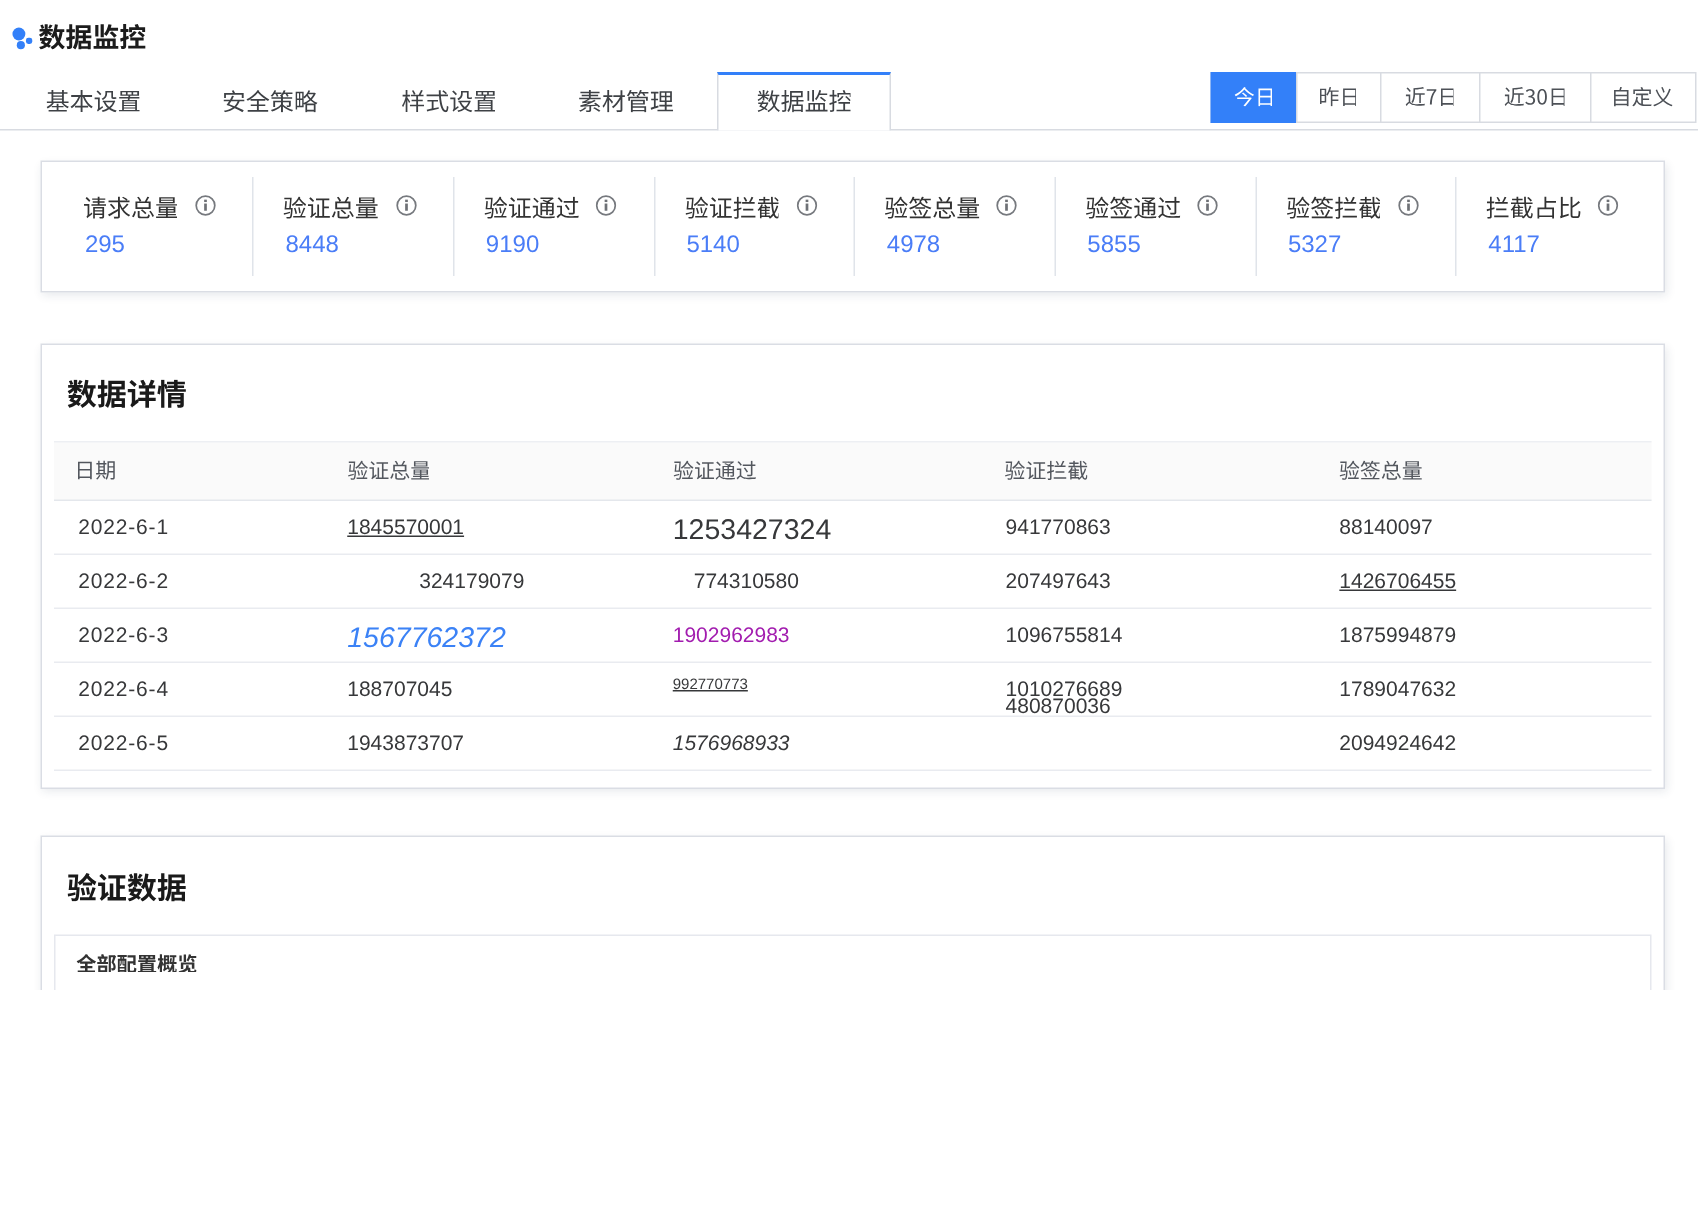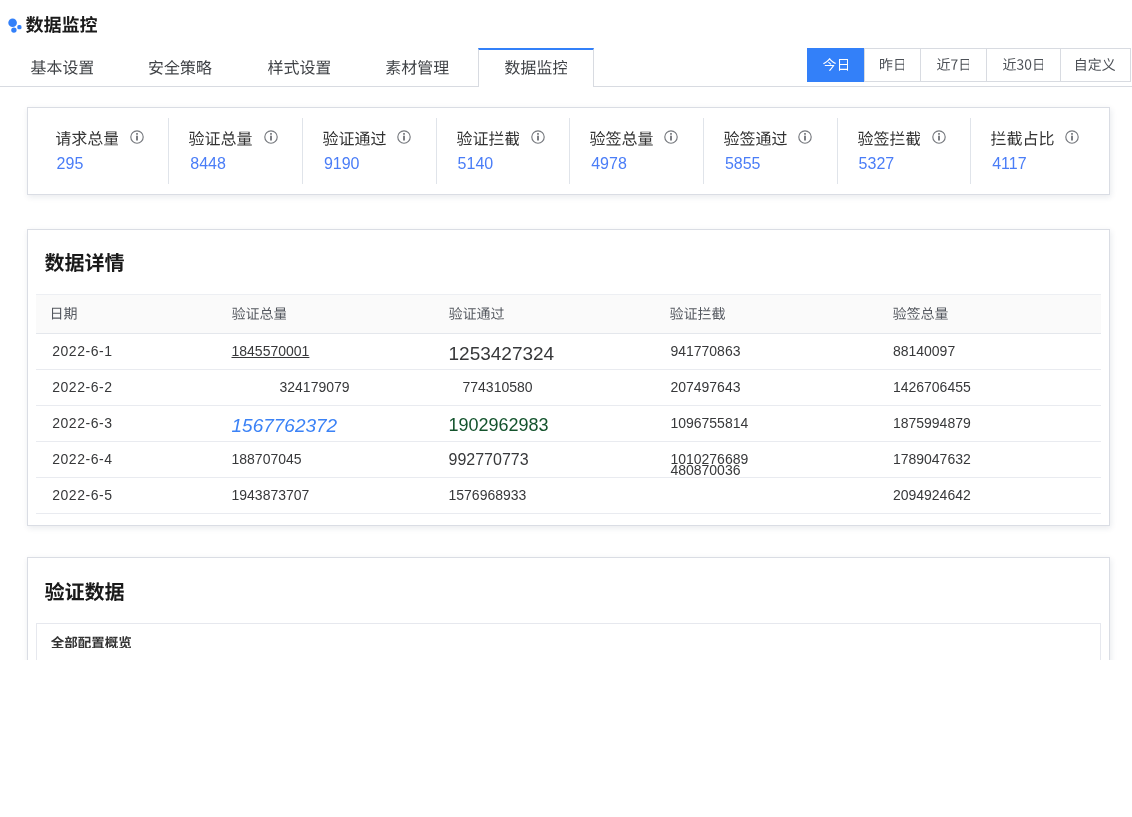--- a/index.html
+++ b/index.html
@@ -157,37 +157,37 @@
     <div class="num" style="left:52.2px;top:343.2px;font-size:14px;color:#37383a;letter-spacing:.55px;text-align:center;">2022-6-1</div>
     <div class="num" style="left:231.5px;top:343.2px;font-size:14px;color:#37383a;text-decoration:underline;">1845570001</div>
     <div class="num" style="left:448.5px;top:343.2px;font-size:19px;color:#37383a;">1253427324</div>
     <div class="num" style="left:670.4px;top:343.2px;font-size:14px;color:#37383a;">941770863</div>
     <div class="num" style="left:892.9px;top:343.2px;font-size:14px;color:#37383a;">88140097</div>
     <div class="abs" style="left:36px;top:369.0px;width:1065px;height:1px;background:#e9ebf0"></div>
     <div class="num" style="left:52.2px;top:379.1px;font-size:14px;color:#37383a;letter-spacing:.55px;">2022-6-2</div>
     <div class="num" style="left:231.5px;top:379.1px;font-size:14px;color:#37383a;margin-left:48px;">324179079</div>
     <div class="num" style="left:448.5px;top:379.1px;font-size:14px;color:#37383a;margin-left:14px;">774310580</div>
     <div class="num" style="left:670.4px;top:379.1px;font-size:14px;color:#37383a;">207497643</div>
-    <div class="num" style="left:892.9px;top:379.1px;font-size:14px;color:#37383a;">1426706455</div>
+    <div class="num" style="left:892.9px;top:379.1px;font-size:14px;color:#37383a;text-decoration:underline;">1426706455</div>
     <div class="abs" style="left:36px;top:404.9px;width:1065px;height:1px;background:#e9ebf0"></div>
     <div class="num" style="left:52.2px;top:415.0px;font-size:14px;color:#37383a;letter-spacing:.55px;">2022-6-3</div>
     <div class="num" style="left:231.5px;top:415.0px;font-size:19px;color:#3b82f6;font-style:italic;">1567762372</div>
-    <div class="num" style="left:448.5px;top:415.0px;font-size:18px;color:#14532d;">1902962983</div>
+    <div class="num" style="left:448.5px;top:415.0px;font-size:14px;color:#a21caf;">1902962983</div>
     <div class="num" style="left:670.4px;top:415.0px;font-size:14px;color:#37383a;">1096755814</div>
     <div class="num" style="left:892.9px;top:415.0px;font-size:14px;color:#37383a;">1875994879</div>
     <div class="abs" style="left:36px;top:440.8px;width:1065px;height:1px;background:#e9ebf0"></div>
     <div class="num" style="left:52.2px;top:450.9px;font-size:14px;color:#37383a;letter-spacing:.55px;">2022-6-4</div>
     <div class="num" style="left:231.5px;top:450.9px;font-size:14px;color:#37383a;">188707045</div>
-    <div class="num" style="left:448.5px;top:450.9px;font-size:16px;color:#37383a;">992770773</div>
+    <div class="num" style="left:448.5px;top:450.9px;font-size:10px;color:#37383a;text-decoration:underline;">992770773</div>
     <div class="num" style="left:670.4px;top:450.9px;font-size:14px;color:#37383a;">1010276689</div>
     <div class="num" style="left:892.9px;top:450.9px;font-size:14px;color:#37383a;">1789047632</div>
     <div class="abs" style="left:36px;top:476.7px;width:1065px;height:1px;background:#e9ebf0"></div>
     <div class="num" style="left:52.2px;top:486.8px;font-size:14px;color:#37383a;letter-spacing:.55px;">2022-6-5</div>
     <div class="num" style="left:231.5px;top:486.8px;font-size:14px;color:#37383a;">1943873707</div>
-    <div class="num" style="left:448.5px;top:486.8px;font-size:14px;color:#37383a;">1576968933</div>
+    <div class="num" style="left:448.5px;top:486.8px;font-size:14px;color:#37383a;font-style:italic;">1576968933</div>
     <div class="num" style="left:670.4px;top:462px;font-size:14px;color:#37383a;">480870036</div>
     <div class="num" style="left:892.9px;top:486.8px;font-size:14px;color:#37383a;">2094924642</div>
     <div class="abs" style="left:36px;top:512.6px;width:1065px;height:1px;background:#e9ebf0"></div>
     <div class="card" style="left:27px;top:557px;width:1083px;height:300px"></div>
     <svg style="position:absolute;left:44.9px;top:581.5px" width="78.8" height="19.1" viewBox="20 -861 3941 955">
       <path fill="#1a1a1a" transform="scale(1,-1)" d="M20 168 40 74C114 91 202 113 288 133L279 221C183 200 87 180 20 168ZM461 349C483 274 507 176 514 112L611 139C601 202 577 299 552 373ZM634 377C650 302 668 204 672 139L768 155C762 219 744 314 726 390ZM85 646C81 533 71 383 58 292H318C308 116 297 43 279 24C269 14 260 12 244 12C225 12 183 13 139 17C155 -10 167 -50 169 -79C217 -81 264 -81 291 -78C323 -74 346 -66 367 -40C397 -5 410 93 422 343C423 356 424 386 424 386H347C359 500 371 675 378 813H46V712H273C267 598 258 474 247 385H169C176 465 183 560 187 640ZM670 686C712 638 760 588 811 544H545C590 587 632 635 670 686ZM652 861C590 733 478 617 361 547C381 524 416 473 429 449C463 472 496 499 529 529V443H839V520C869 495 900 472 930 452C941 485 964 541 984 571C895 618 796 701 730 778L756 825ZM436 56V-46H957V56H837C878 143 923 260 959 361L851 384C827 284 780 148 738 56Z M1081 761C1136 712 1207 644 1240 600L1322 682C1287 725 1213 789 1159 834ZM1356 60V-52H1970V60H1767V338H1932V450H1767V675H1950V787H1382V675H1644V60H1548V515H1429V60ZM1040 541V426H1158V138C1158 76 1120 28 1095 5C1115 -10 1154 -49 1168 -72C1185 -47 1219 -18 1402 140C1387 163 1365 212 1354 246L1274 177V541Z M2424 838C2408 800 2380 745 2358 710L2434 676C2460 707 2492 753 2525 798ZM2374 238C2356 203 2332 172 2305 145L2223 185L2253 238ZM2080 147C2126 129 2175 105 2223 80C2166 45 2099 19 2026 3C2046 -18 2069 -60 2080 -87C2170 -62 2251 -26 2319 25C2348 7 2374 -11 2395 -27L2466 51C2446 65 2421 80 2395 96C2446 154 2485 226 2510 315L2445 339L2427 335H2301L2317 374L2211 393C2204 374 2196 355 2187 335H2060V238H2137C2118 204 2098 173 2080 147ZM2067 797C2091 758 2115 706 2122 672H2043V578H2191C2145 529 2081 485 2022 461C2044 439 2070 400 2084 373C2134 401 2187 442 2233 488V399H2344V507C2382 477 2421 444 2443 423L2506 506C2488 519 2433 552 2387 578H2534V672H2344V850H2233V672H2130L2213 708C2205 744 2179 795 2153 833ZM2612 847C2590 667 2545 496 2465 392C2489 375 2534 336 2551 316C2570 343 2588 373 2604 406C2623 330 2646 259 2675 196C2623 112 2550 49 2449 3C2469 -20 2501 -70 2511 -94C2605 -46 2678 14 2734 89C2779 20 2835 -38 2904 -81C2921 -51 2956 -8 2982 13C2906 55 2846 118 2799 196C2847 295 2877 413 2896 554H2959V665H2691C2703 719 2714 774 2722 831ZM2784 554C2774 469 2759 393 2736 327C2709 397 2689 473 2675 554Z M3485 233V-89H3588V-60H3830V-88H3938V233H3758V329H3961V430H3758V519H3933V810H3382V503C3382 346 3374 126 3274 -22C3300 -35 3351 -71 3371 -92C3448 21 3479 183 3491 329H3646V233ZM3498 707H3820V621H3498ZM3498 519H3646V430H3497L3498 503ZM3588 35V135H3830V35ZM3142 849V660H3037V550H3142V371L3021 342L3048 227L3142 254V51C3142 38 3138 34 3126 34C3114 33 3079 33 3042 34C3057 3 3070 -47 3073 -76C3138 -76 3182 -72 3212 -53C3243 -35 3252 -5 3252 50V285L3355 316L3340 424L3252 400V550H3353V660H3252V849Z"></path>
     </svg>
     <div class="abs" style="left:36px;top:623px;width:1065px;height:240px;border:1px solid #e6e8ee;background:#fff"></div>
     <div class="abs" style="left:36px;top:662px;width:1065px;height:1px;background:#e6e8ee"></div>
     <svg style="position:absolute;left:50.7px;top:635.6px" width="80.1" height="12.9" viewBox="16 -859 5936 952">

